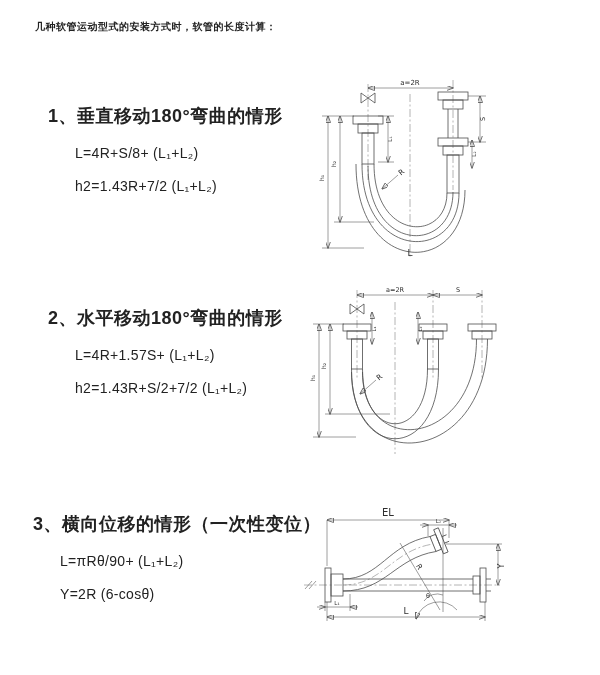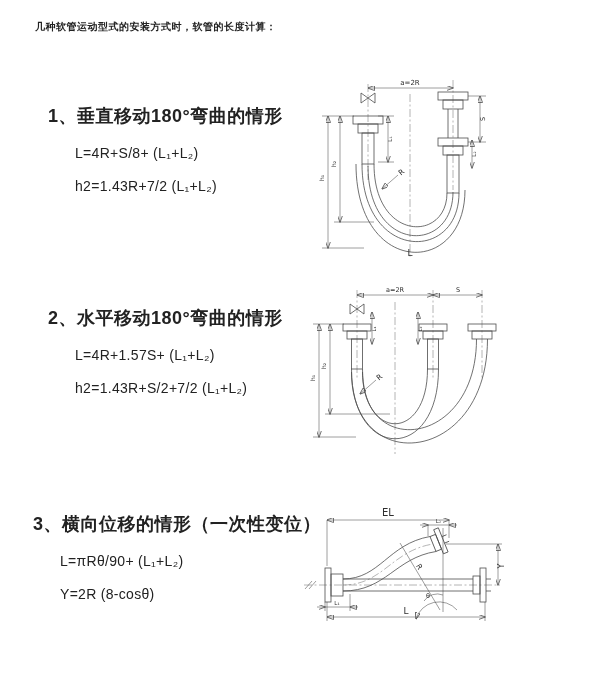--- a/index.html
+++ b/index.html
@@ -206,21 +206,21 @@
   <g>
     <line class="dim" x1="68" y1="98" x2="52" y2="112" marker-end="url(#ar2)"></line>
     <text font-size="7.5" transform="rotate(-40 73 97)" x="73" y="97" text-anchor="middle">R</text>
   </g>
 </svg>
 
 <div class="abs" style="left:33px;top:512px;">
   <div class="section-heading">3、横向位移的情形（一次性变位）</div>
   <div class="formulas">
     <div class="formula">L=πRθ/90+ (L₁+L₂)</div>
-    <div class="formula">Y=2R (8-cosθ)</div>
+    <div class="formula">Y=2R (6-cosθ)</div>
   </div>
 </div>
 
 <svg class="dwg" style="left:300px;top:498px;" width="300" height="155" viewBox="0 0 300 155">
   <defs>
     <marker id="ar3" markerWidth="7" markerHeight="5" refX="6.5" refY="2.5" orient="auto-start-reverse" markerUnits="userSpaceOnUse">
       <path d="M0,0 L7,2.5 L0,5 Z" fill="#444" stroke="none"></path>
     </marker>
   </defs>
 

